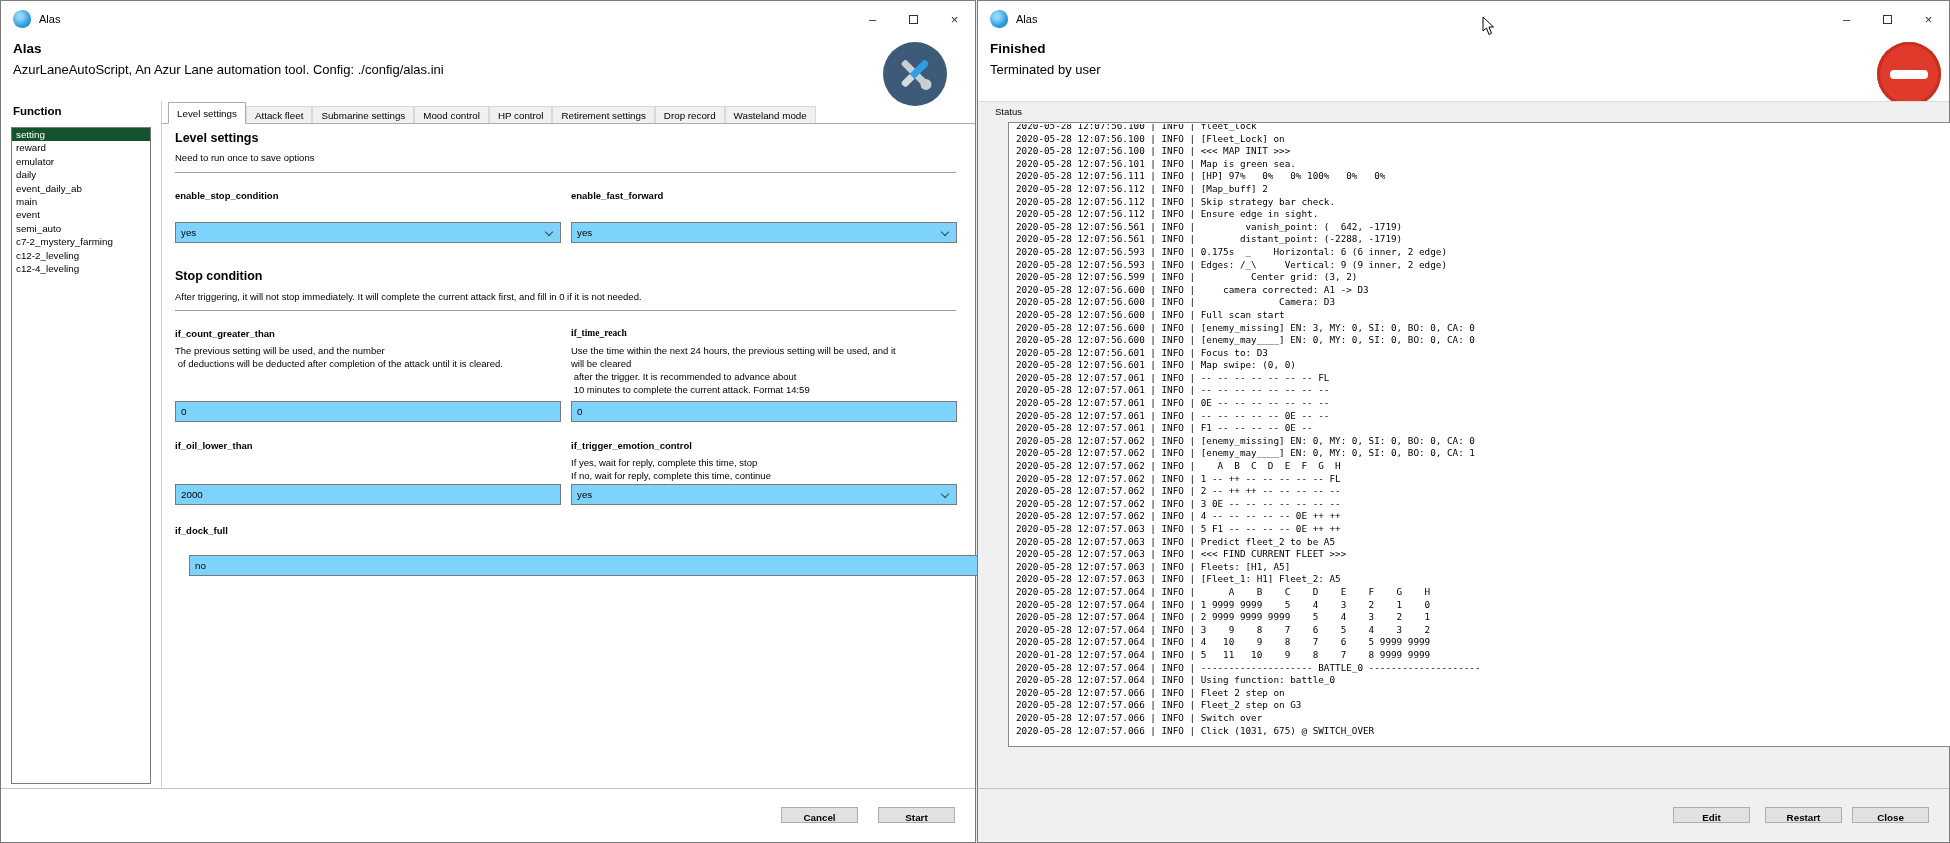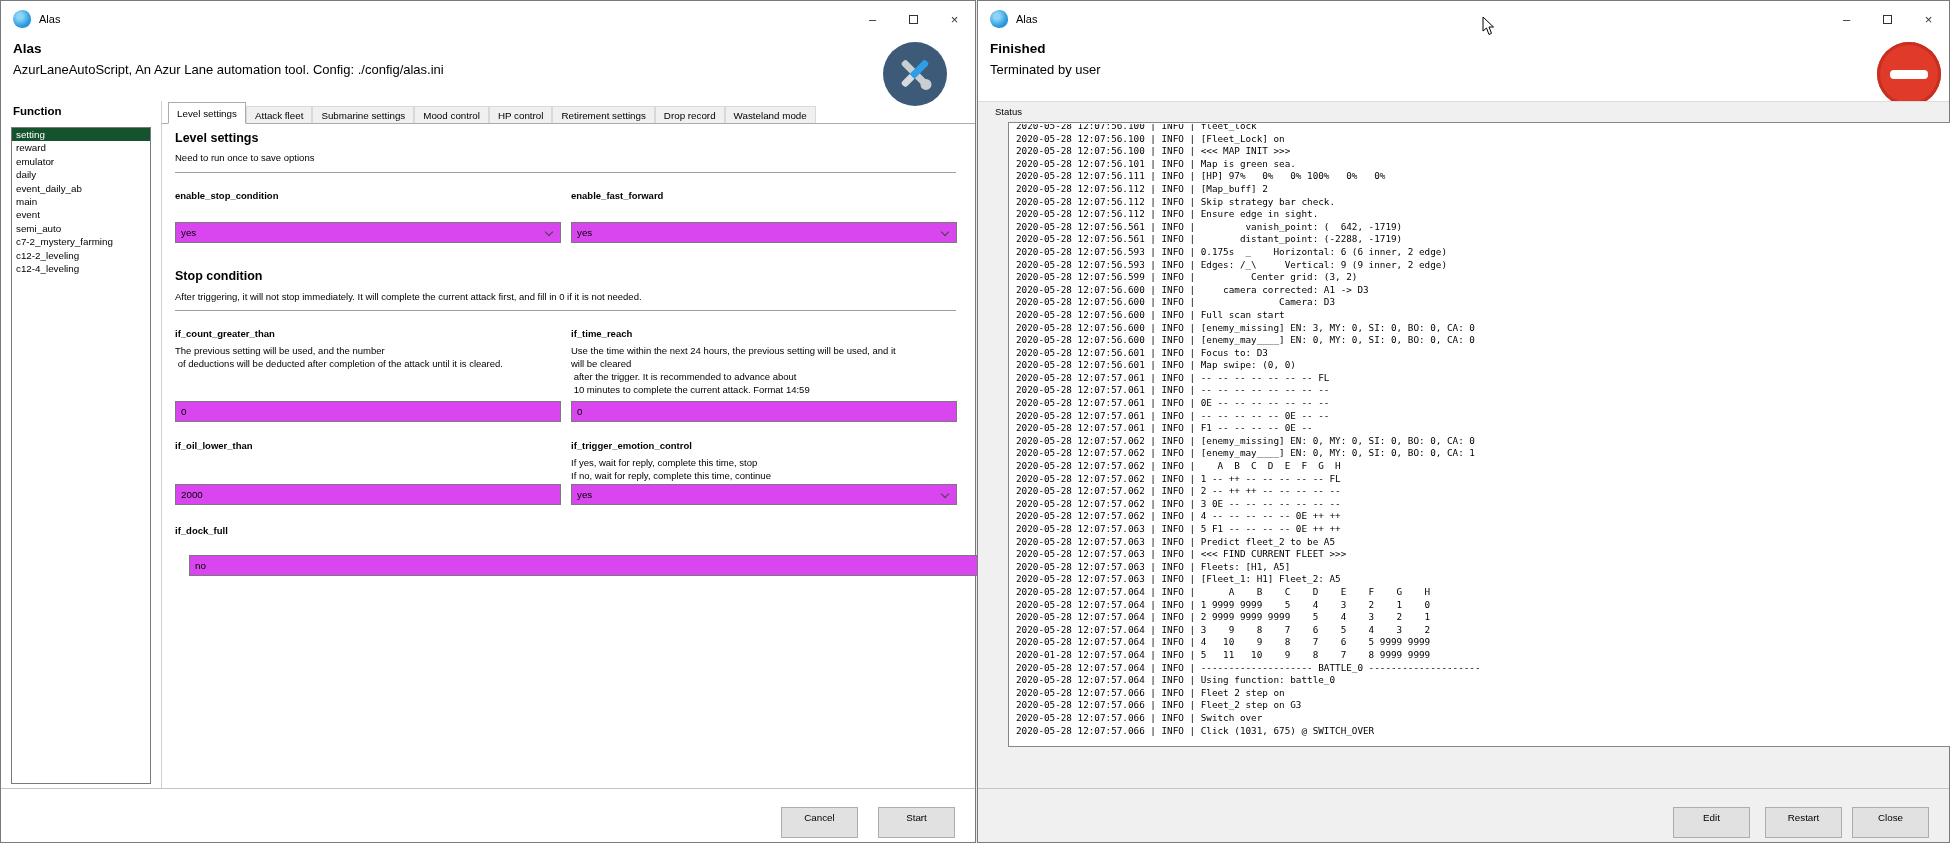--- a/index.html
+++ b/index.html
@@ -63,29 +63,29 @@
   .tab.active { height:22px; line-height:21px; background:#fff; border:1px solid #acacac; border-bottom:1px solid #fff; z-index:2; }
 
   
   .sec-title { position:absolute; font-size:12.5px; font-weight:bold; }
   .sec-desc  { position:absolute; font-size:9.5px; }
   .hr { position:absolute; height:1px; background:#9f9f9f; width:781px; left:174px; }
   .fld-label { position:absolute; font-size:9.5px; font-weight:bold; }
   .fld-help  { position:absolute; font-size:9.5px; }
   .fld-help div { white-space:pre; line-height:13px; }
   .textbox, .selectbox {
-    position:absolute; height:21px; background:#d946ef; border:1px solid #7a7a7a;
+    position:absolute; height:21px; background:#7dd3fc; border:1px solid #7a7a7a;
     font-size:9.8px; line-height:19px; padding-left:5px; white-space:nowrap;
   }
   .chev { position:absolute; right:8px; top:6px; width:6px; height:6px;
           border-right:1px solid #444; border-bottom:1px solid #444; transform:rotate(45deg); }
 
   .hdiv { position:absolute; left:0; top:787px; width:100%; height:1px; background:#c4c4c4; }
-  .btn { position:absolute; top:806px; width:77px; height:31px; background:#e1e1e1;
-         border:1px solid #adadad; font-size:9.8px; text-align:center; line-height:19px; }
+  .btn { position:absolute; top:806px; width:77px; height:16px; background:#e1e1e1;
+         border:1px solid #adadad; font-size:9.8px; text-align:center; line-height:19px;font-weight:bold; }
 
   
   .content-gray { position:absolute; left:0; top:100px; right:0; bottom:0; background:#f0f0f0;
                   border-top:1px solid #dcdcdc; }
   .status-label { position:absolute; left:17px; top:105px; font-size:9.5px; }
   .logbox { position:absolute; left:14px; top:121px; width:1073px; height:625px;
             background:#fff; border:1px solid #828790;margin-left:16px; }
   .log-viewport { position:absolute; left:1px; top:1px; right:14px; bottom:1px; overflow:hidden; }
   .log-lines { margin-top:-4px; padding-left:6px; }
   .log-line { white-space:pre; font-family:"DejaVu Sans Mono", monospace; font-size:9.3px; line-height:12.6px; }
@@ -166,21 +166,21 @@
   <div class="selectbox" style="left:570px; top:221px; width:386px;">
     <span>yes</span>
     <span class="chev"></span>
   </div>
 
   <div class="sec-title" style="left:174px; top:268px;">Stop condition</div>
   <div class="sec-desc" style="left:174px; top:290px;">After triggering, it will not stop immediately. It will complete the current attack first, and fill in 0 if it is not needed.</div>
   <div class="hr" style="top:309px;"></div>
 
   <div class="fld-label" style="left:174px; top:327px;">if_count_greater_than</div>
-  <div class="fld-label" style="left:570px; top:327px;">if_time_reach</div>
+  <div class="fld-label" style="left:570px; top:327px;font-family:Liberation Serif, serif;">if_time_reach</div>
   <div class="fld-help" style="left:174px; top:343px;">
     <div>The previous setting will be used, and the number</div>
     <div> of deductions will be deducted after completion of the attack until it is cleared.</div>
   </div>
   <div class="fld-help" style="left:570px; top:343px;">
     <div>Use the time within the next 24 hours, the previous setting will be used, and it</div>
     <div>will be cleared</div>
     <div> after the trigger. It is recommended to advance about</div>
     <div> 10 minutes to complete the current attack. Format 14:59</div>
   </div>

